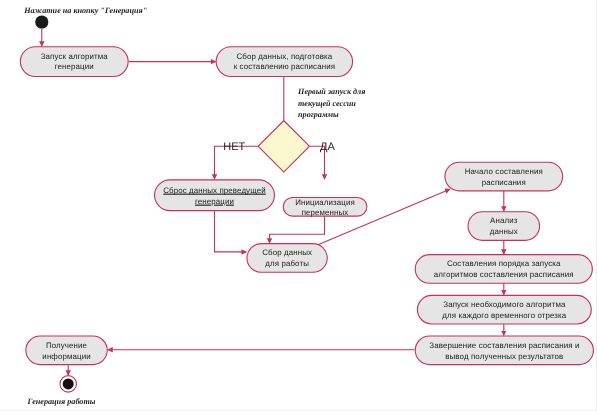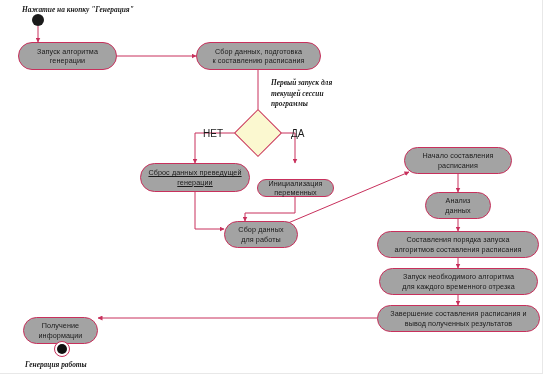--- a/index.html
+++ b/index.html
@@ -25,21 +25,21 @@
     top: 0;
     width: 543px;
     height: 374px;
     pointer-events: none;
   }
 
   
   .node {
     position: absolute;
     box-sizing: border-box;
-    background: #a3a3a3;
+    background: #e5e5e5;
     border: 1px solid #c8305c;
     border-radius: 999px;
     display: flex;
     align-items: center;
     justify-content: center;
     text-align: center;
     color: #1a1a1a;
     font-size: 7.2px;
     line-height: 1.32;
     padding: 2px 6px;
@@ -182,21 +182,21 @@
   </div>
 
   <div class="node" style="left:377px; top:305px; width:163px; height:27px;">
     <span class="lbl">Завершение составления расписания и<br>вывод полученных результатов</span>
   </div>
 
   <div class="node" style="left:379px; top:268px; width:159px; height:27px;">
     <span class="lbl">Запуск необходимого алгоритма<br>для каждого временного отрезка</span>
   </div>
 
-  <div class="node" style="left:23px; top:305px; width:75px; height:27px;margin-top:12px;">
+  <div class="node" style="left:23px; top:305px; width:75px; height:27px;">
     <span class="lbl">Получение<br>информации</span>
   </div>
 
   <div class="final-ring" style="left:54px; top:341px; width:16px; height:16px;"></div>
   <div class="final-dot" style="left:57px; top:344px; width:10px; height:10px;"></div>
 
   <div class="note" style="left:25px; top:360px;">Генерация работы</div>
 
 </div>
 

